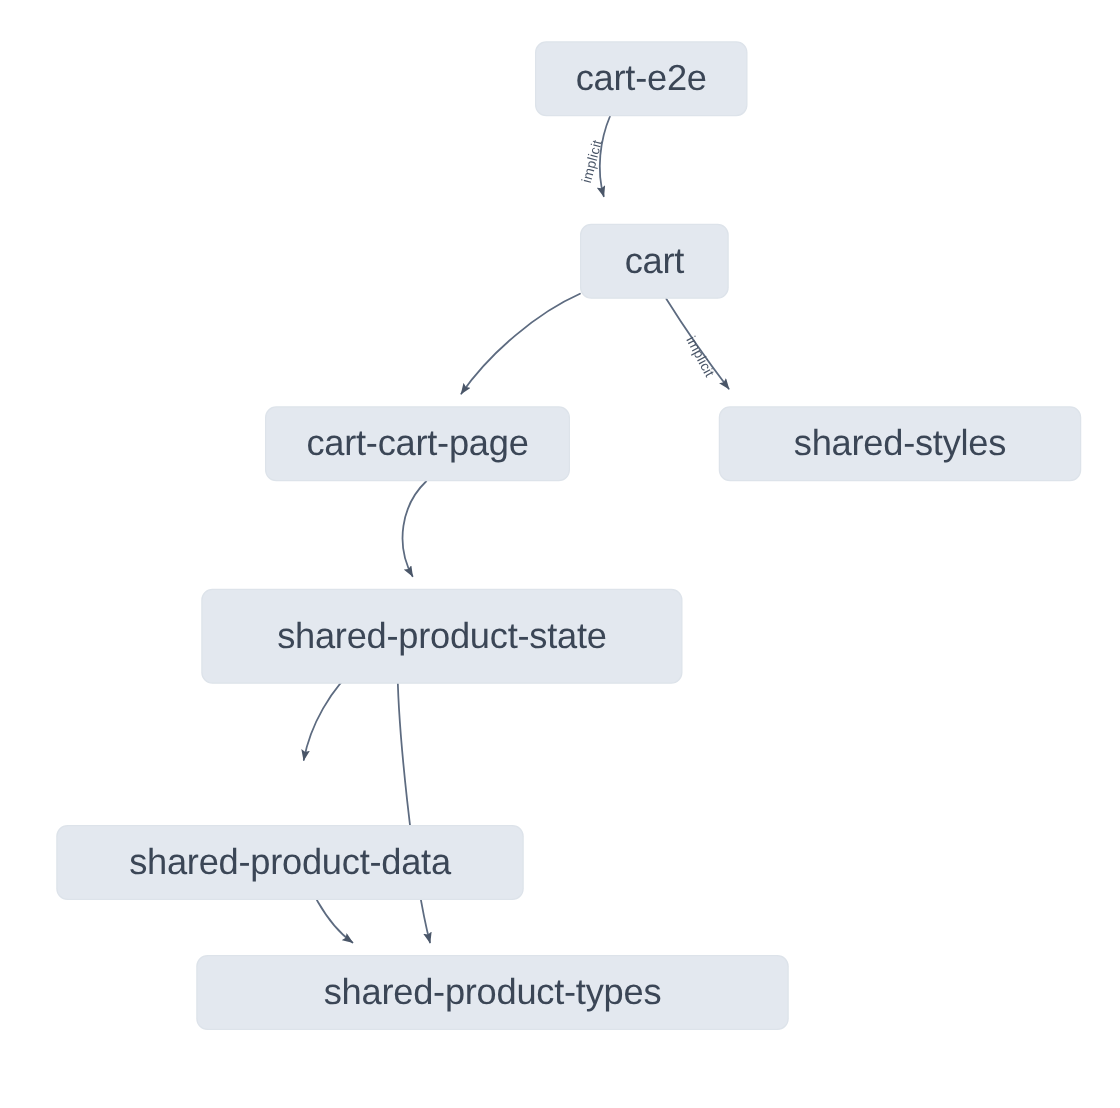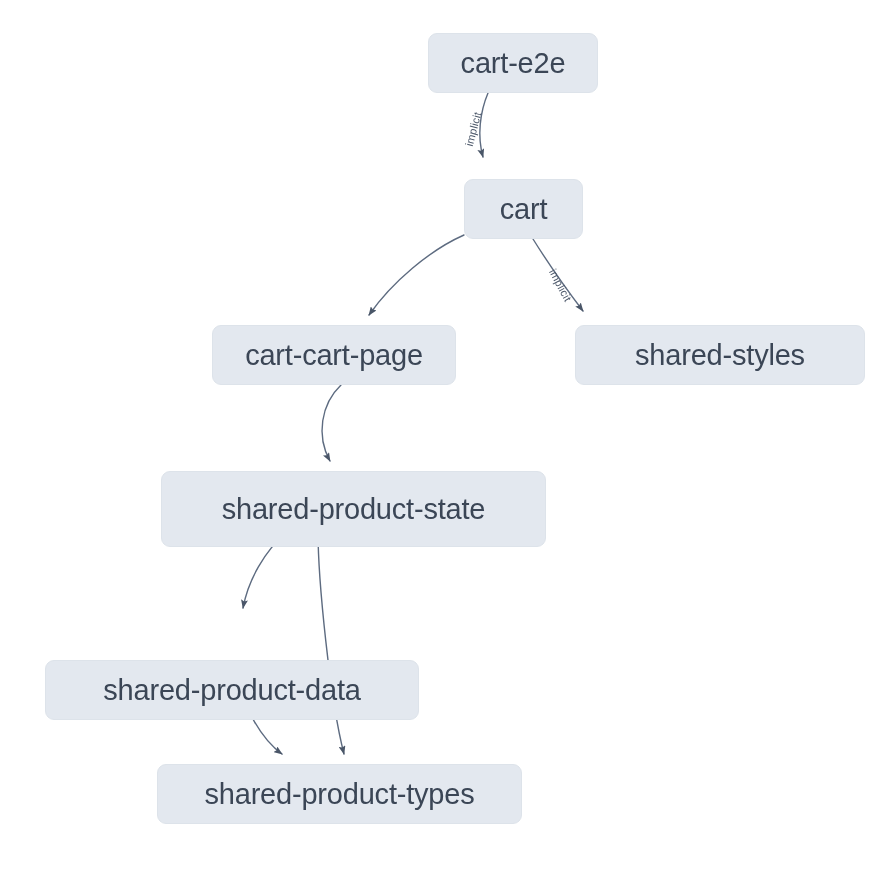--- a/index.html
+++ b/index.html
@@ -99,18 +99,18 @@
       </div>
       <div class="graph-node" style="left: 543px; top: 325px; width: 290px; height: 60px; margin-left: 32px;">
         <span>shared-styles</span>
       </div>
       <div class="graph-node" style="left: 161px; top: 471px; width: 385px; height: 76px;">
         <span>shared-product-state</span>
       </div>
       <div class="graph-node" style="left: 45px; top: 618px; width: 374px; height: 60px; margin-top: 42px;">
         <span>shared-product-data</span>
       </div>
-      <div class="graph-node" style="left: 157px; top: 764px; width: 365px; height: 60px;">
+      <div class="graph-node" style="left: 157px; top: 764px; width: 474px; height: 60px;">
         <span>shared-product-types</span>
       </div>
     </div>
 
 </div>
 
 </body></html>

